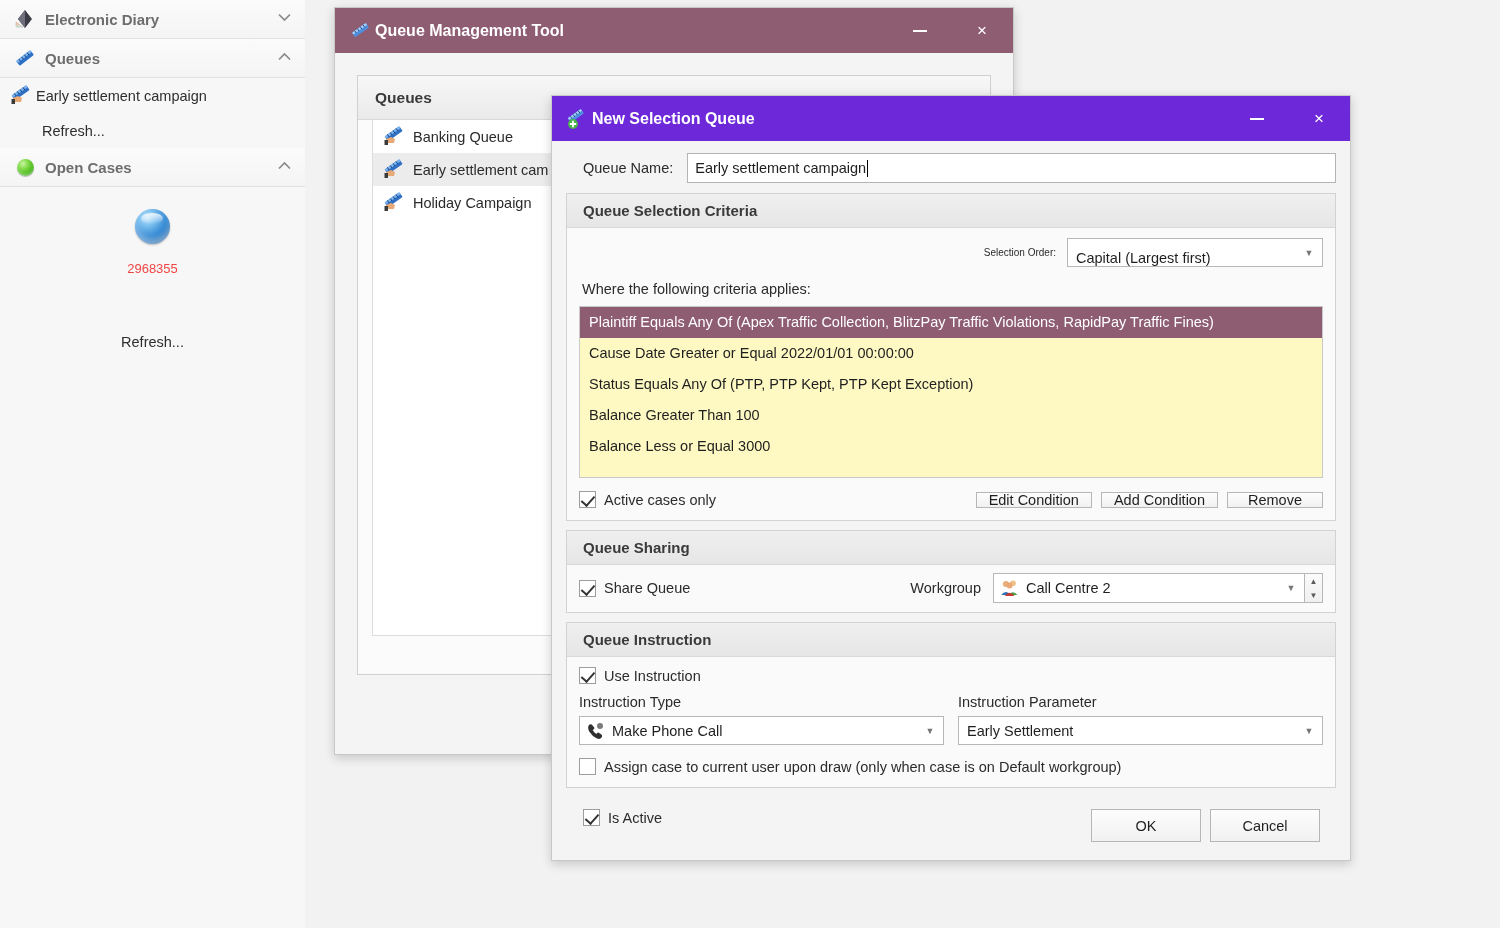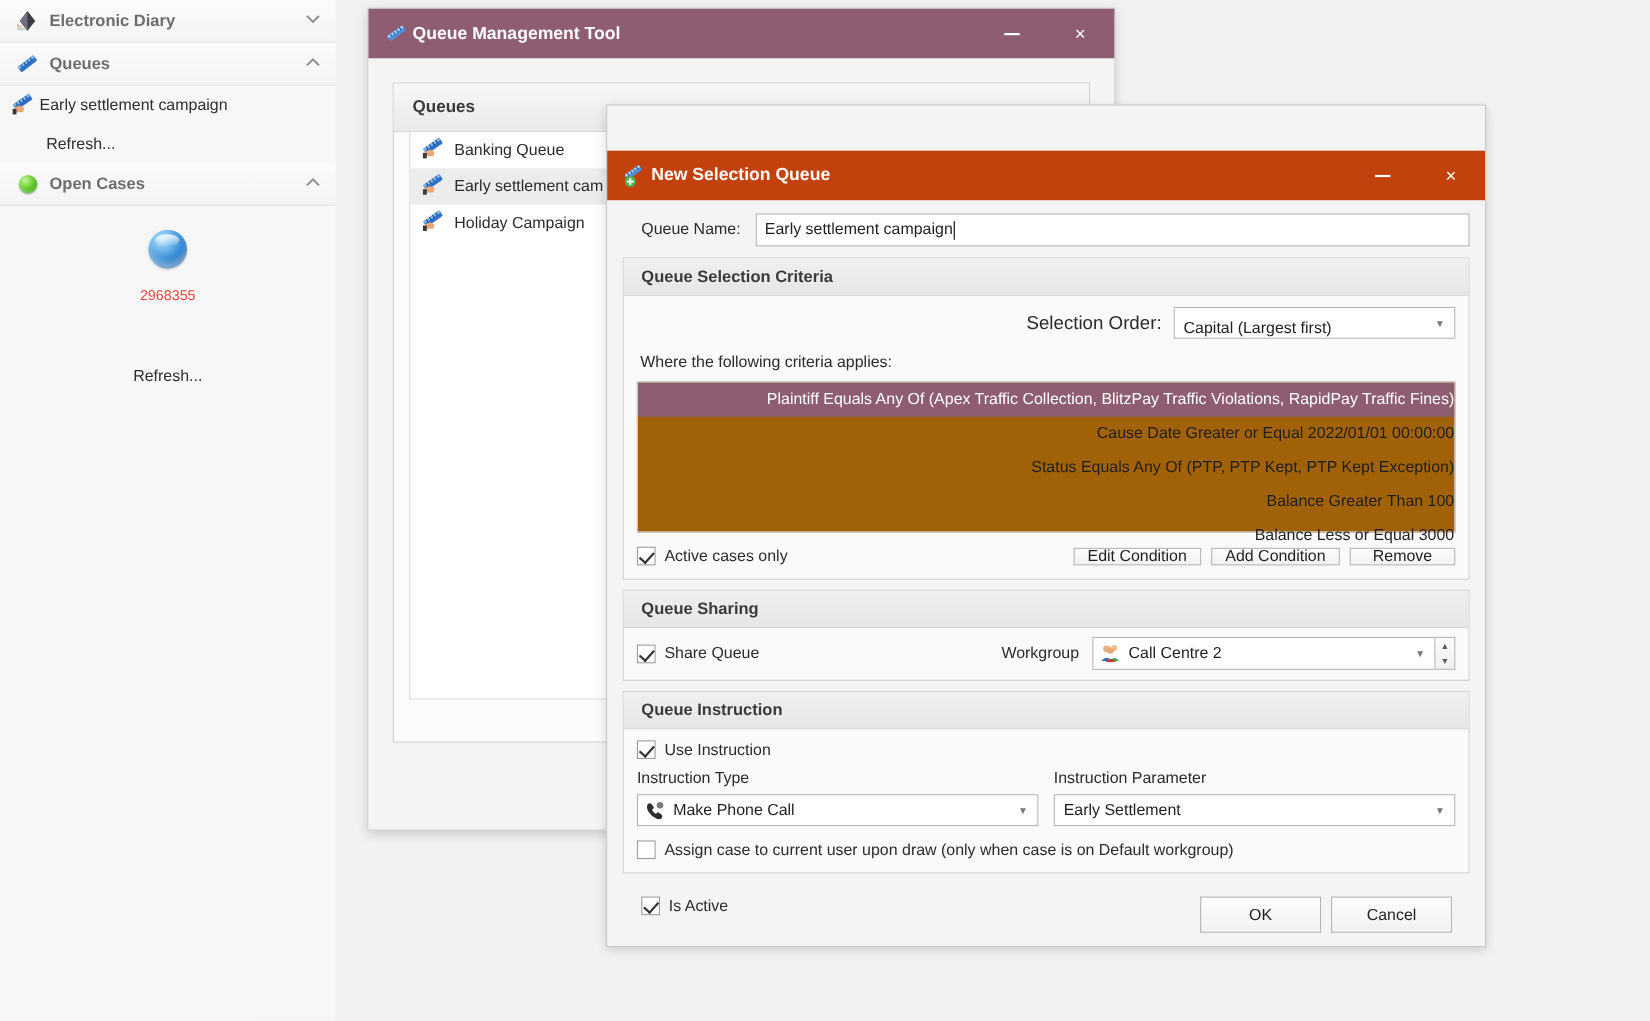--- a/index.html
+++ b/index.html
@@ -155,36 +155,36 @@
   }
   .group-head {
     height: 34px; display: flex; align-items: center; padding-left: 16px;
     font-weight: bold; font-size: 15px; color: #3a3a3a;
     background: linear-gradient(to bottom, #efefef, #e6e6e6);
     border-bottom: 1px solid #d8d8d8;
   }
   .group-body { padding: 10px 12px 12px 12px; }
 
   .sel-order-row { display: flex; align-items: center; justify-content: flex-end; margin-bottom: 14px; }
-  .sel-order-row label { font-size: 17px; margin-right: 11px; }
+  .sel-order-row label { font-size: 10px; margin-right: 11px; }
 
   .combo {
     height: 29px; border: 1px solid #b7b7b7; background: #fff;
     display: flex; align-items: center; padding: 0 0 0 8px;
     font-size: 14.5px; color: #1f1f1f; position: relative;
   }
   .combo .arr {
     margin-left: auto; width: 26px; height: 100%;
     display: flex; align-items: center; justify-content: center;
     color: #777; font-size: 9px;
   }
   .combo .cico { width: 26px; flex: none; height: 18px; position: relative; }
 
   .criteria-label { font-size: 14.5px; margin: 0 0 9px 3px; }
-  .crit-list { border: 1px solid #c9c9c9; background: #a16207; height: 137px; text-align: right; }
+  .crit-list { border: 1px solid #c9c9c9; background: #fef9c3; height: 172px; }
   .crit-row { height: 31px; line-height: 31px; padding-left: 9px; font-size: 14.5px; color: #1f1f1f;
               white-space: nowrap; overflow: hidden; }
   .crit-row.sel { background: #8e5d72; color: #fff; }
 
   .crit-actions { display: flex; align-items: center; margin-top: 13px; }
   .btn {
     min-width: 96px; height: 16px;
     border: 1px solid #b6b6b6;
     background: linear-gradient(to bottom, #fdfdfd, #f1f1f1);
     font-family: "Liberation Sans", sans-serif; font-size: 14.5px; color: #1f1f1f;
@@ -405,21 +405,21 @@
           </span>
           <span>Holiday Campaign</span>
         </div>
 
       </div>
     </div>
   </div>
 </div>
 
 <div class="win" id="nsq">
-  <div class="titlebar" style="background:#c2410c;margin-top:41px;">
+  <div class="titlebar" style="background:#6d28d9;">
     <span class="tbar-ico">
       <svg width="24" height="22" viewBox="0 0 24 22">
         <g transform="rotate(-35 12 9)">
           <rect x="3" y="4" width="16" height="5.4" rx="1" fill="#4e8ede"></rect>
           <rect x="3" y="4" width="16" height="2.3" rx="1" fill="#a7cdf5"></rect>
           <g stroke="#1e4f91" stroke-width="0.9">
             <line x1="6.2" y1="4" x2="6.2" y2="6.9"></line>
               <line x1="9.4" y1="4" x2="9.4" y2="6.9"></line>
             <line x1="12.6" y1="4" x2="12.6" y2="6.9"></line>
               <line x1="15.8" y1="4" x2="15.8" y2="6.9"></line>

